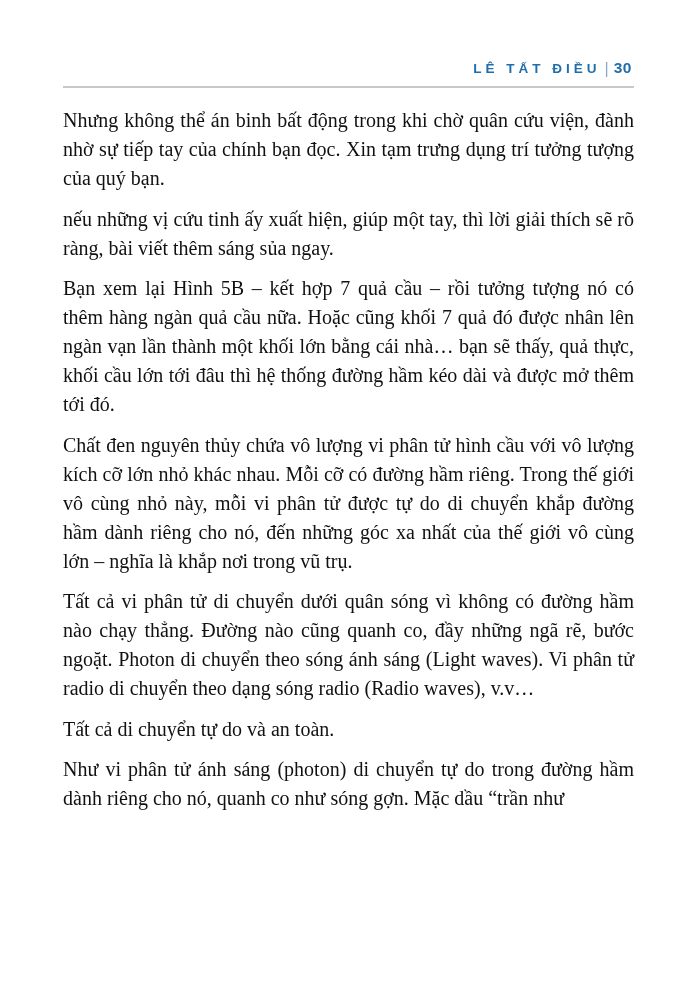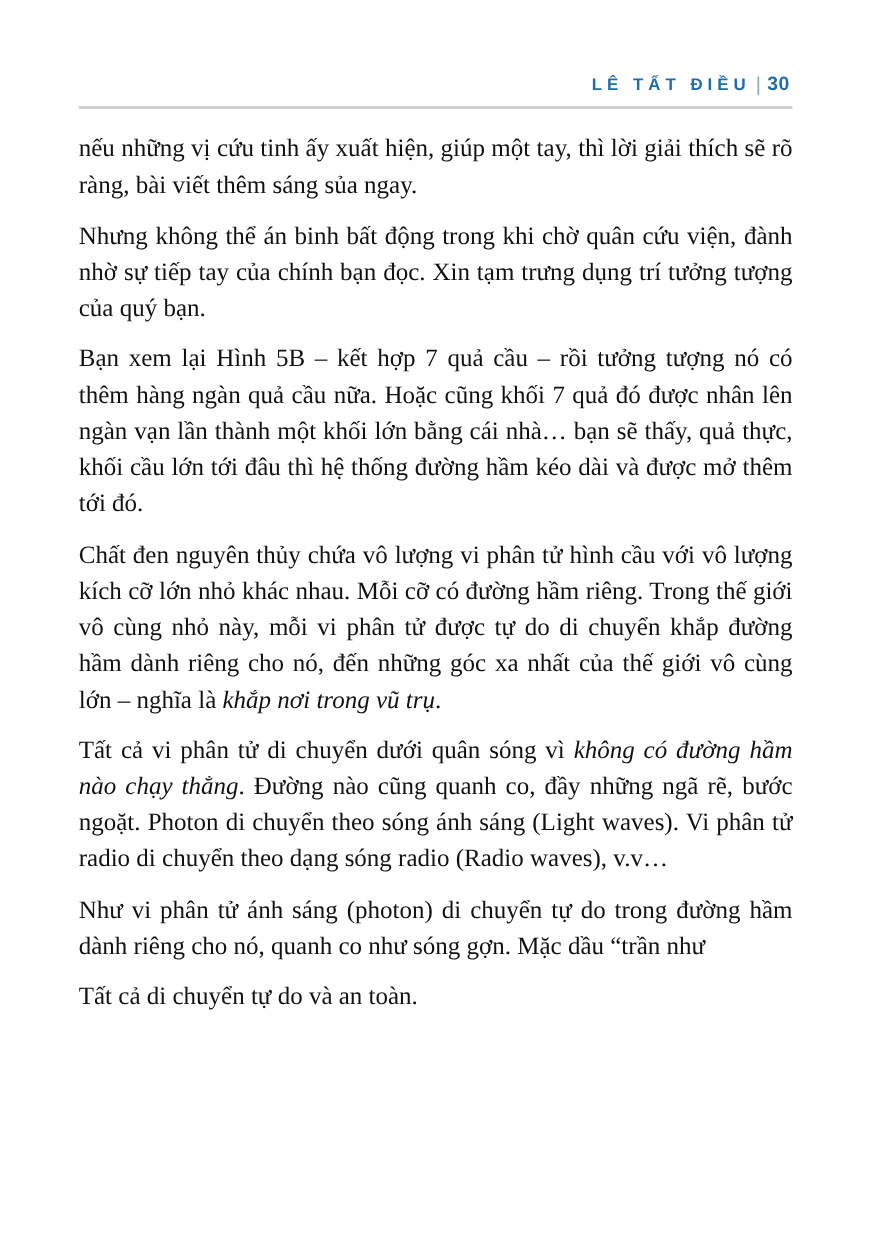--- a/index.html
+++ b/index.html
@@ -58,33 +58,33 @@
   }
   .page-body {
     color: var(--ink);
     font-size: 20px;
     line-height: 29px;
     text-align: justify;
   }
   .page-body p.para {
     margin: 0 0 11.5px 0;
   }
-  .seg.italic { font-style: italic; }
+  .seg.italic { }
   .seg.highlight { background: var(--highlight); }
 </style>
 </head>
 <body>
 
 <div class="page">
   <header class="page-header">
     <span class="header-author">LÊ TẤT ĐIỀU</span><span class="header-sep">|</span><span class="header-page">30</span>
   </header>
   <hr class="header-rule">
   <main class="page-body">
+      <p class="para"><span class="seg normal">Nhưng không thể án binh bất động trong khi chờ quân cứu viện, đành nhờ sự tiếp tay của chính bạn đọc. Xin tạm trưng dụng trí tưởng tượng của quý bạn.</span></p>
       <p class="para"><span class="seg normal">nếu những vị cứu tinh ấy xuất hiện, giúp một tay, thì lời giải thích sẽ rõ ràng, bài viết thêm sáng sủa ngay.</span></p>
-      <p class="para"><span class="seg normal">Nhưng không thể án binh bất động trong khi chờ quân cứu viện, đành nhờ sự tiếp tay của chính bạn đọc. Xin tạm trưng dụng trí tưởng tượng của quý bạn.</span></p>
       <p class="para"><span class="seg normal">Bạn xem lại Hình 5B – kết hợp 7 quả cầu – rồi tưởng tượng nó có thêm hàng ngàn quả cầu nữa. Hoặc cũng khối 7 quả đó được nhân lên ngàn vạn lần thành một khối lớn bằng cái nhà… bạn sẽ thấy, quả thực, khối cầu lớn tới đâu thì hệ thống đường hầm kéo dài và được mở thêm tới đó.</span></p>
       <p class="para"><span class="seg normal">Chất đen nguyên thủy chứa vô lượng vi phân tử hình cầu với vô lượng kích cỡ lớn nhỏ khác nhau. Mỗi cỡ có đường hầm riêng. Trong thế giới vô cùng nhỏ này, mỗi vi phân tử được tự do di chuyển khắp đường hầm dành riêng cho nó, đến những góc xa nhất của thế giới vô cùng lớn – nghĩa là </span><span class="seg italic">khắp nơi trong vũ trụ</span><span class="seg normal">.</span></p>
       <p class="para"><span class="seg normal">Tất cả vi phân tử di chuyển dưới quân sóng vì </span><span class="seg italic">không có đường hầm nào chạy thẳng</span><span class="seg normal">. Đường nào cũng quanh co, đầy những ngã rẽ, bước ngoặt. Photon di chuyển theo sóng ánh sáng (Light waves). Vi phân tử radio di chuyển theo dạng sóng radio (Radio waves), v.v…</span></p>
+      <p class="para"><span class="seg normal">Tất cả di chuyển tự do và an toàn.</span></p>
       <p class="para"><span class="seg normal">Như vi phân tử ánh sáng (photon) di chuyển tự do trong đường hầm dành riêng cho nó, quanh co như sóng gợn. Mặc dầu “trần như</span></p>
-      <p class="para"><span class="seg normal">Tất cả di chuyển tự do và an toàn.</span></p>
     </main>
 </div>
 
 </body></html>

